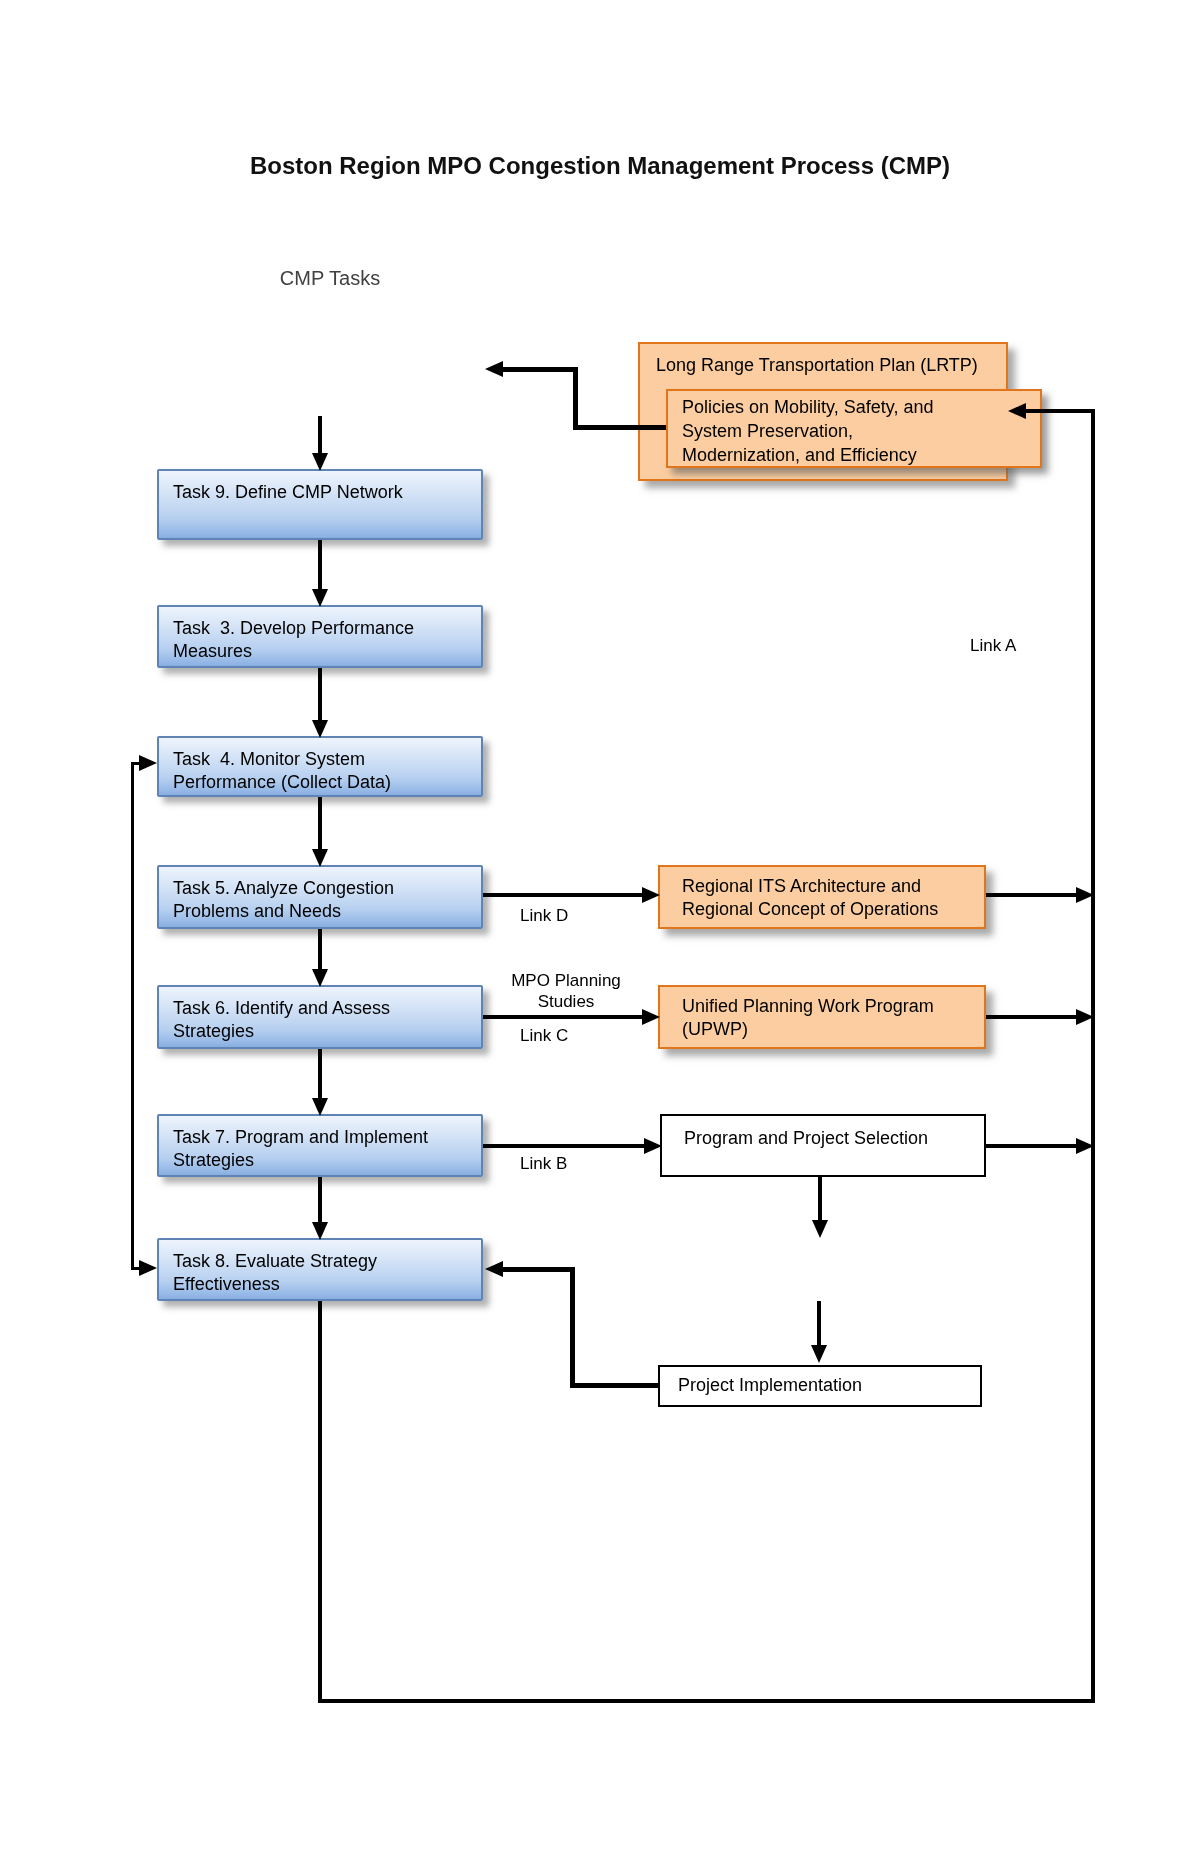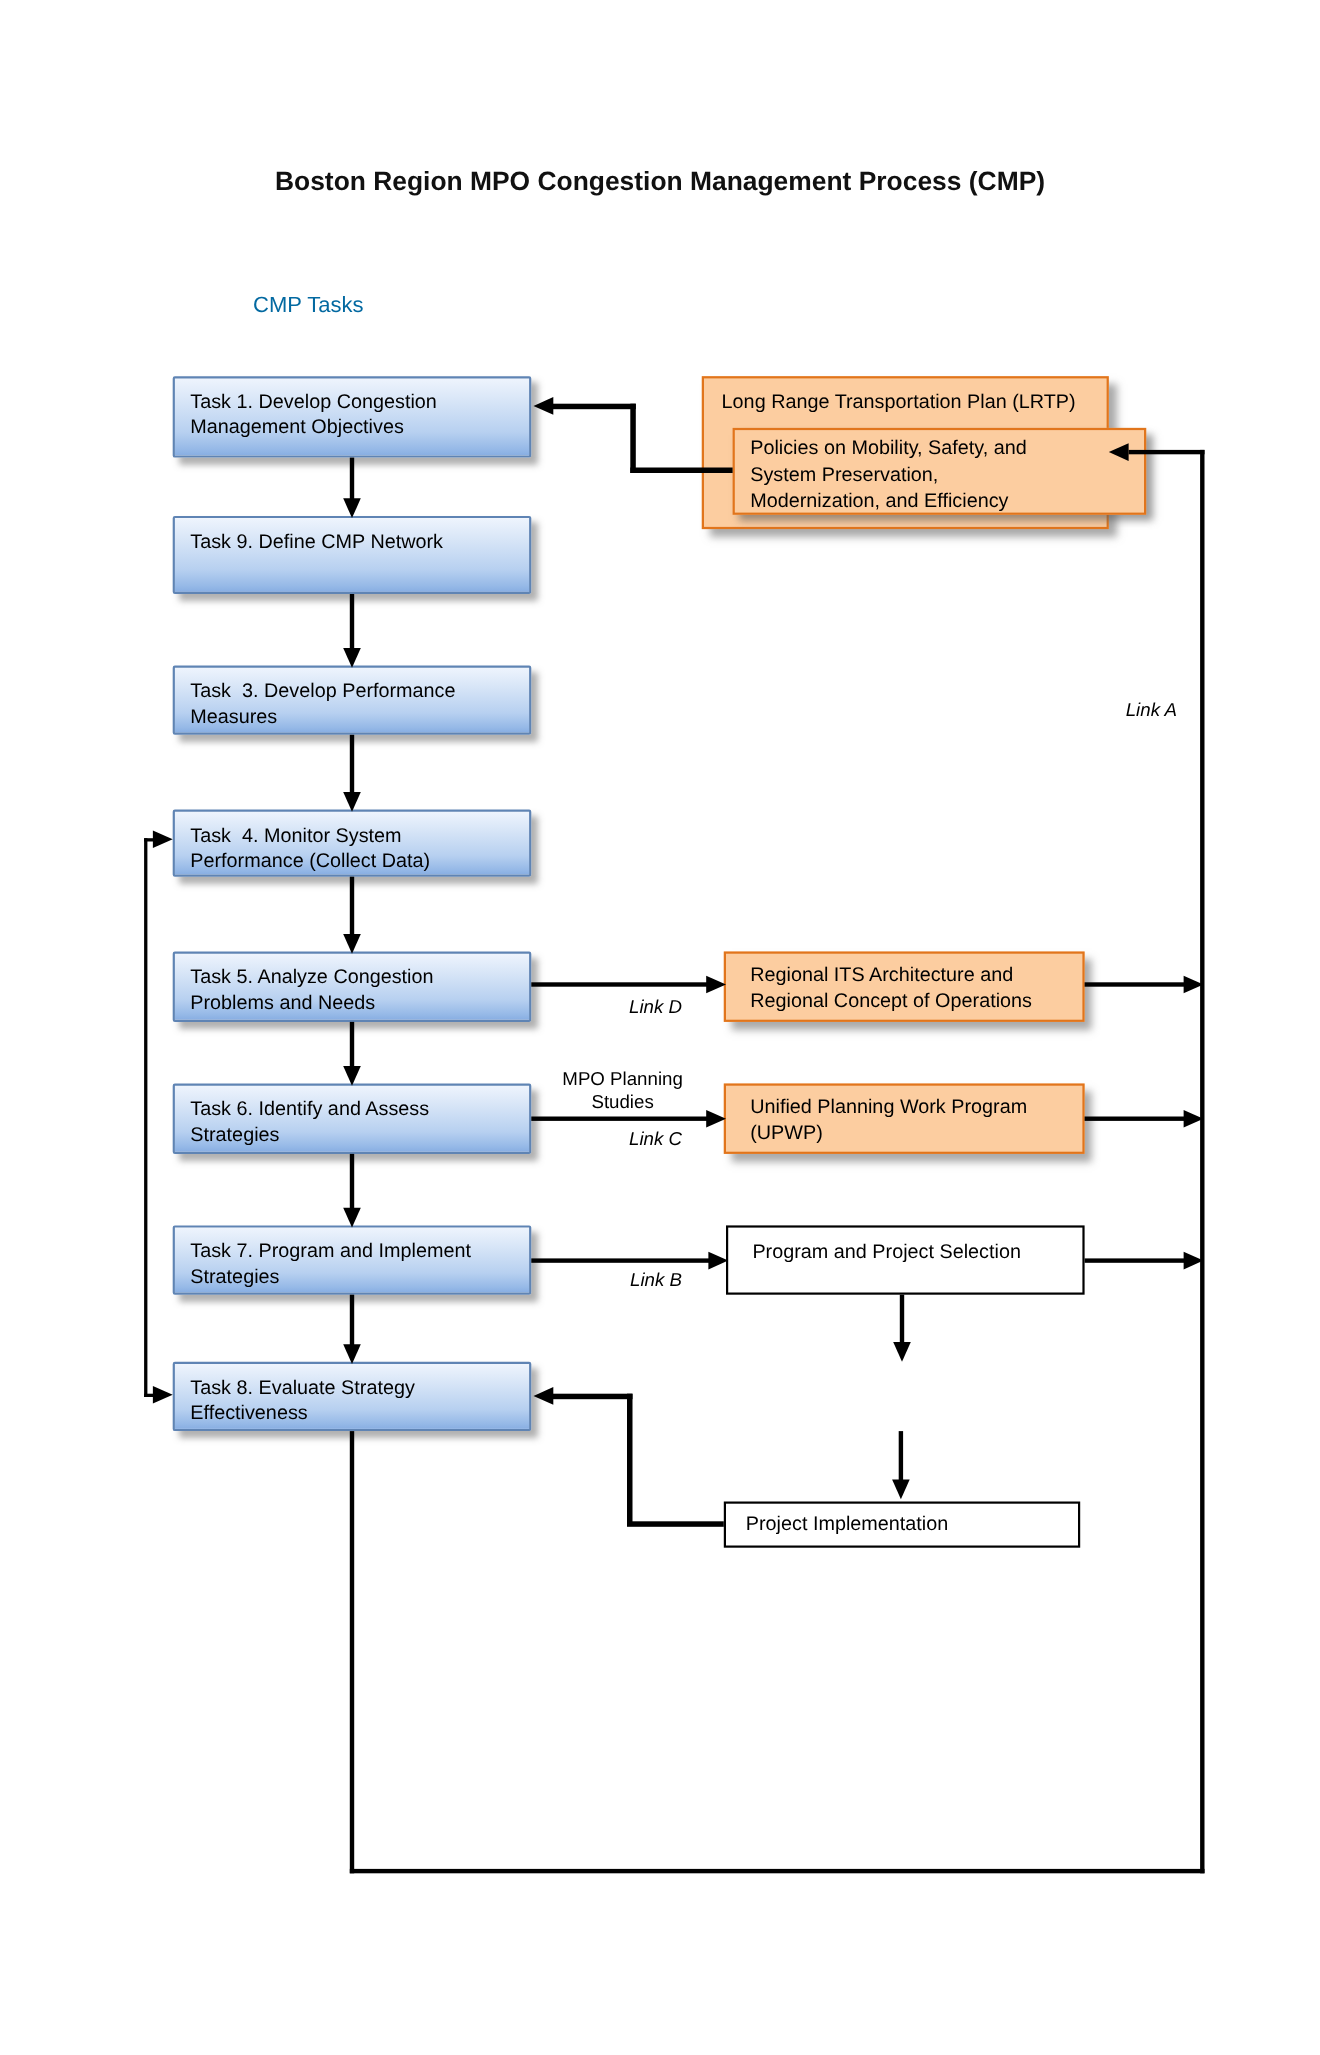--- a/index.html
+++ b/index.html
@@ -6,21 +6,21 @@
   #canvas{
     position:relative;width:1200px;height:1868px;background:#ffffff;overflow:hidden;
     font-family:"Liberation Sans", sans-serif;color:#000;
   }
   .txt{white-space:pre-wrap;}
   .title{
     position:absolute;left:0;top:152px;width:1200px;text-align:center;
     font-size:24px;font-weight:bold;letter-spacing:0px;color:#111;
   }
   .colhead{
-    position:absolute;font-size:20px;color:#0369a1;line-height:26px;
+    position:absolute;font-size:20px;color:#404040;text-align:center;line-height:26px;
   }
   .task{
     position:absolute;left:157px;width:326px;box-sizing:border-box;
     background:linear-gradient(180deg,#eef4fd 0%,#d7e5f7 30%,#b7d0f0 70%,#96b9e7 92%,#88aee2 100%);
     border:2px solid #5f84b4;border-radius:2px;
     box-shadow:6px 6px 6px rgba(100,100,100,0.5);
     font-size:18px;line-height:23px;padding:10px 10px 0 14px;
   }
   .orange{
     position:absolute;box-sizing:border-box;background:#fccda0;border:2px solid #e1751c;
@@ -29,21 +29,21 @@
   }
   .plainbox{
     position:absolute;box-sizing:border-box;background:#ffffff;border:2px solid #000;
     font-size:18px;line-height:21px;
   }
   .hline,.vline{position:absolute;background:#000;}
   .ah{position:absolute;width:0;height:0;}
   .ah.right{border-top:8px solid transparent;border-bottom:8px solid transparent;border-left:18px solid #000;}
   .ah.left{border-top:8px solid transparent;border-bottom:8px solid transparent;border-right:18px solid #000;}
   .ah.down{border-left:8px solid transparent;border-right:8px solid transparent;border-top:18px solid #000;}
-  .linklabel{position:absolute;font-size:17px;font-style:italic;text-align:right;}
+  .linklabel{position:absolute;font-size:17px;text-align:left;}
   .flowlabel{position:absolute;font-size:17px;text-align:center;line-height:21px;}
   .footer{position:absolute;left:420px;top:1707px;width:500px;text-align:center;font-size:18px;}
   .lines{z-index:5;}
   .boxlayer{z-index:2;}
 </style>
 </head>
 <body>
 
 <div id="canvas">
 
@@ -102,22 +102,20 @@
   <div class="vline lines" style="left:818px;top:1177px;width:4px;height:45px;"></div>
   <div class="ah down lines" style="left:812px;top:1220px;"></div>
   <div class="vline lines" style="left:817px;top:1301px;width:4px;height:46px;"></div>
   <div class="ah down lines" style="left:811px;top:1345px;"></div>
 
   <div class="ah left lines" style="left:485px;top:1261px;"></div>
   <div class="hline lines" style="left:501px;top:1267px;width:74px;height:5px;"></div>
   <div class="vline lines" style="left:570px;top:1267px;width:5px;height:120px;"></div>
   <div class="hline lines" style="left:570px;top:1383px;width:88px;height:5px;"></div>
 
-  <div class="task txt boxlayer" style="top:342px;height:74px;">Task 1. Develop Congestion
-Management Objectives</div>
   <div class="task txt boxlayer" style="top:469px;height:71px;">Task 9. Define CMP Network</div>
   <div class="task txt boxlayer" style="top:605px;height:63px;">Task  3. Develop Performance
 Measures</div>
   <div class="task txt boxlayer" style="top:736px;height:61px;">Task  4. Monitor System
 Performance (Collect Data)</div>
   <div class="task txt boxlayer" style="top:865px;height:64px;">Task 5. Analyze Congestion
 Problems and Needs</div>
   <div class="task txt boxlayer" style="top:985px;height:64px;">Task 6. Identify and Assess
 Strategies</div>
   <div class="task txt boxlayer" style="top:1114px;height:63px;">Task 7. Program and Implement

